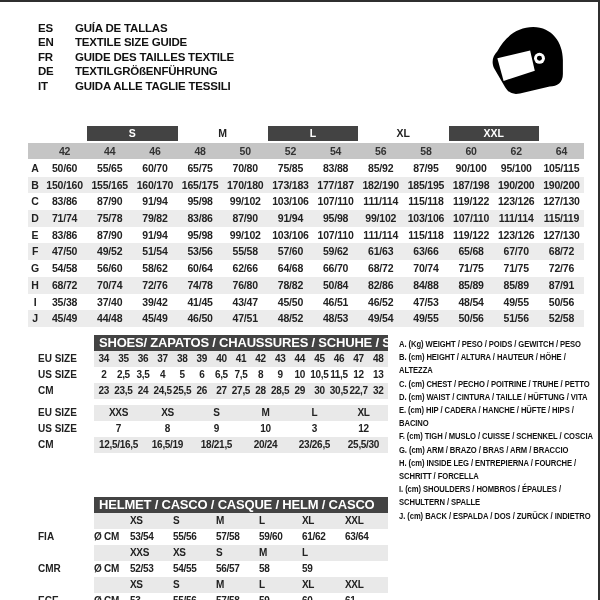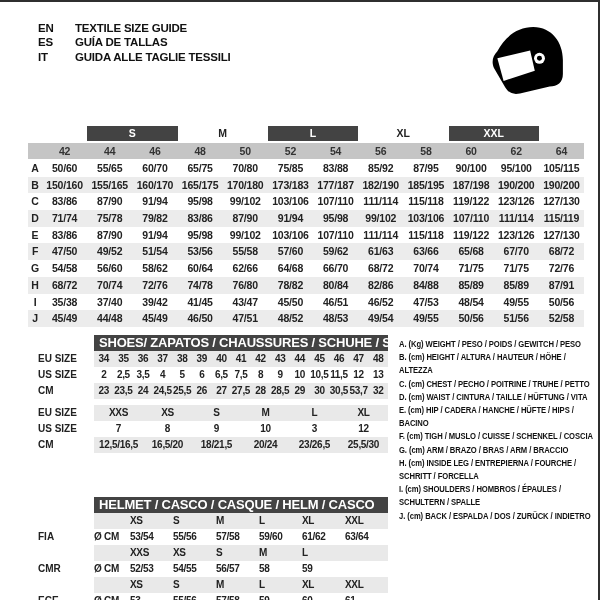--- a/index.html
+++ b/index.html
@@ -46,26 +46,34 @@
   .legend { position:absolute; left:399px; top:335px; width:252px; transform:scaleX(0.78); transform-origin:left top; }
   .legend-item { font-size:9.8px; font-weight:700; line-height:13.2px; color:#111; letter-spacing:-0.1px; }
 </style>
 </head>
 <body>
 
 <div class="page">
 
   <div class="lang-header">
       <div class="lang-row">
+        <div class="lang-code">ES</div>
+        <div class="lang-title">GUÍA DE TALLAS</div>
+      </div>
+      <div class="lang-row">
         <div class="lang-code">EN</div>
         <div class="lang-title">TEXTILE SIZE GUIDE</div>
       </div>
       <div class="lang-row">
-        <div class="lang-code">ES</div>
-        <div class="lang-title">GUÍA DE TALLAS</div>
+        <div class="lang-code">FR</div>
+        <div class="lang-title">GUIDE DES TAILLES TEXTILE</div>
+      </div>
+      <div class="lang-row">
+        <div class="lang-code">DE</div>
+        <div class="lang-title">TEXTILGRÖßENFÜHRUNG</div>
       </div>
       <div class="lang-row">
         <div class="lang-code">IT</div>
         <div class="lang-title">GUIDA ALLE TAGLIE TESSILI</div>
       </div>
     </div>
 
   <div class="helmet-art">
     <svg viewBox="0 0 100 100" aria-hidden="true">
       <path d="M58 4 C82 4 96 24 96 46 L96 64 C96 75 89 80 79 80 L41 89 C32 91 26 88 22 81 L8 57 C4 49 6 41 12 35 C22 16 38 4 58 4 Z" fill="#000"></path>
@@ -205,21 +213,21 @@
           <div class="mt-cell">72/76</div>
         </div>
         <div class="mt-row shaded">
           <div class="mt-cell mt-letter">H</div>
           <div class="mt-cell">68/72</div>
           <div class="mt-cell">70/74</div>
           <div class="mt-cell">72/76</div>
           <div class="mt-cell">74/78</div>
           <div class="mt-cell">76/80</div>
           <div class="mt-cell">78/82</div>
-          <div class="mt-cell">80/84</div>
+          <div class="mt-cell">50/84</div>
           <div class="mt-cell">82/86</div>
           <div class="mt-cell">84/88</div>
           <div class="mt-cell">85/89</div>
           <div class="mt-cell">85/89</div>
           <div class="mt-cell">87/91</div>
         </div>
         <div class="mt-row">
           <div class="mt-cell mt-letter">I</div>
           <div class="mt-cell">35/38</div>
           <div class="mt-cell">37/40</div>
@@ -306,21 +314,21 @@
           <div class="sub-cell">24,5</div>
           <div class="sub-cell">25,5</div>
           <div class="sub-cell">26</div>
           <div class="sub-cell">27</div>
           <div class="sub-cell">27,5</div>
           <div class="sub-cell">28</div>
           <div class="sub-cell">28,5</div>
           <div class="sub-cell">29</div>
           <div class="sub-cell">30</div>
           <div class="sub-cell">30,5</div>
-          <div class="sub-cell">53,7</div>
+          <div class="sub-cell">22,7</div>
           <div class="sub-cell">32</div>
         </div>
       </div>
     </div>
   <div class="sub gloves" style="top:403px">
       <div class="sub-row">
         <div class="sub-label">EU SIZE</div>
         <div class="sub-cells shaded">
           <div class="sub-cell">XXS</div>
           <div class="sub-cell">XS</div>
@@ -338,21 +346,21 @@
           <div class="sub-cell">9</div>
           <div class="sub-cell">10</div>
           <div class="sub-cell">3</div>
           <div class="sub-cell">12</div>
         </div>
       </div>
       <div class="sub-row">
         <div class="sub-label">CM</div>
         <div class="sub-cells shaded">
           <div class="sub-cell">12,5/16,5</div>
-          <div class="sub-cell">16,5/20</div>
+          <div class="sub-cell">16,5/19</div>
           <div class="sub-cell">18/21,5</div>
           <div class="sub-cell">20/24</div>
           <div class="sub-cell">23/26,5</div>
           <div class="sub-cell">25,5/30</div>
         </div>
       </div>
     </div>
   <div class="sub helmet" style="top:495px">
       <div class="sub-row header">
         <div class="sub-label"></div>

